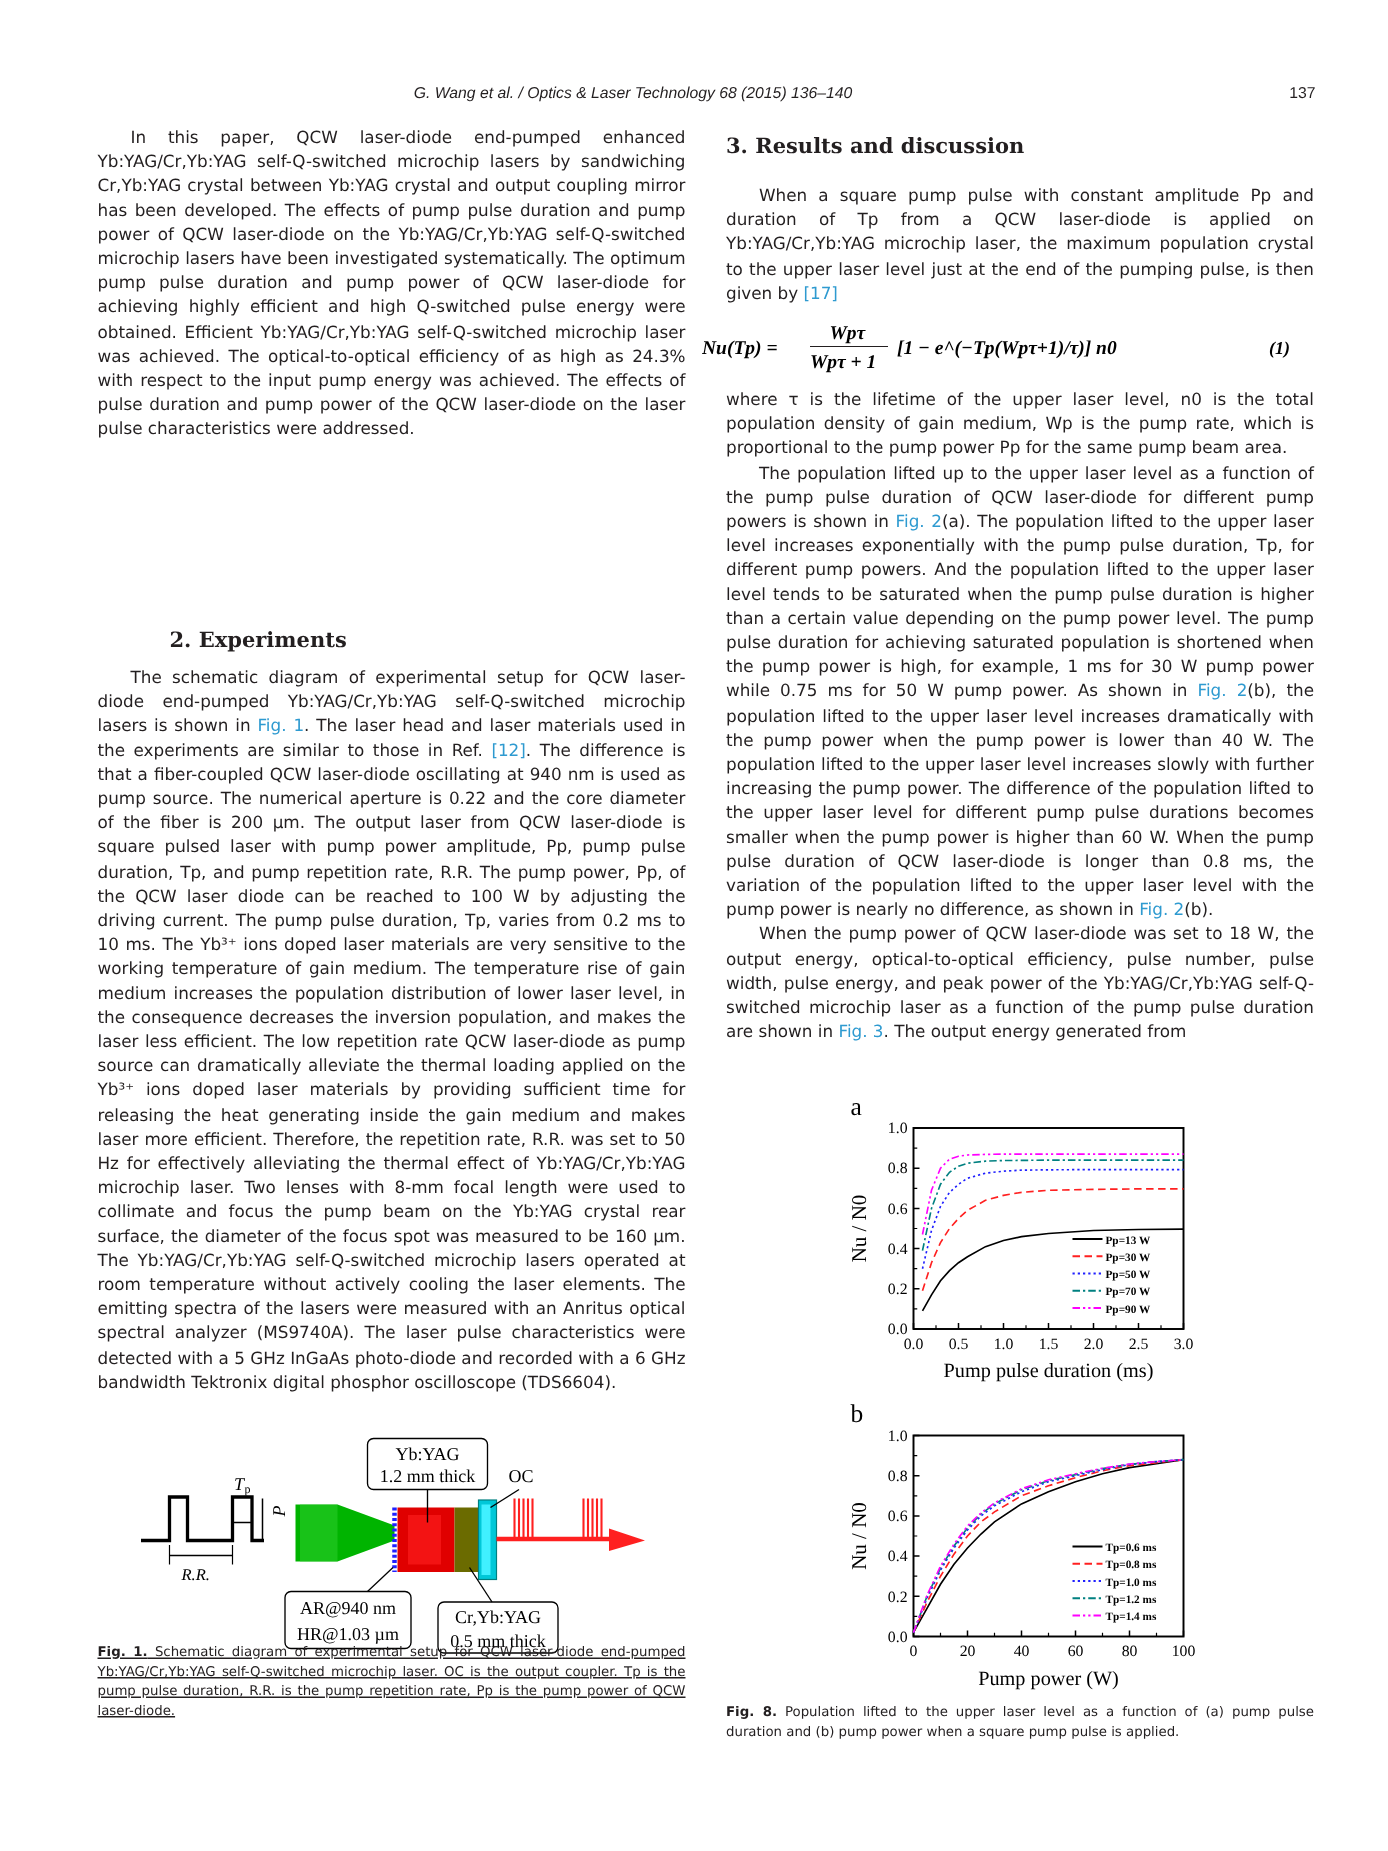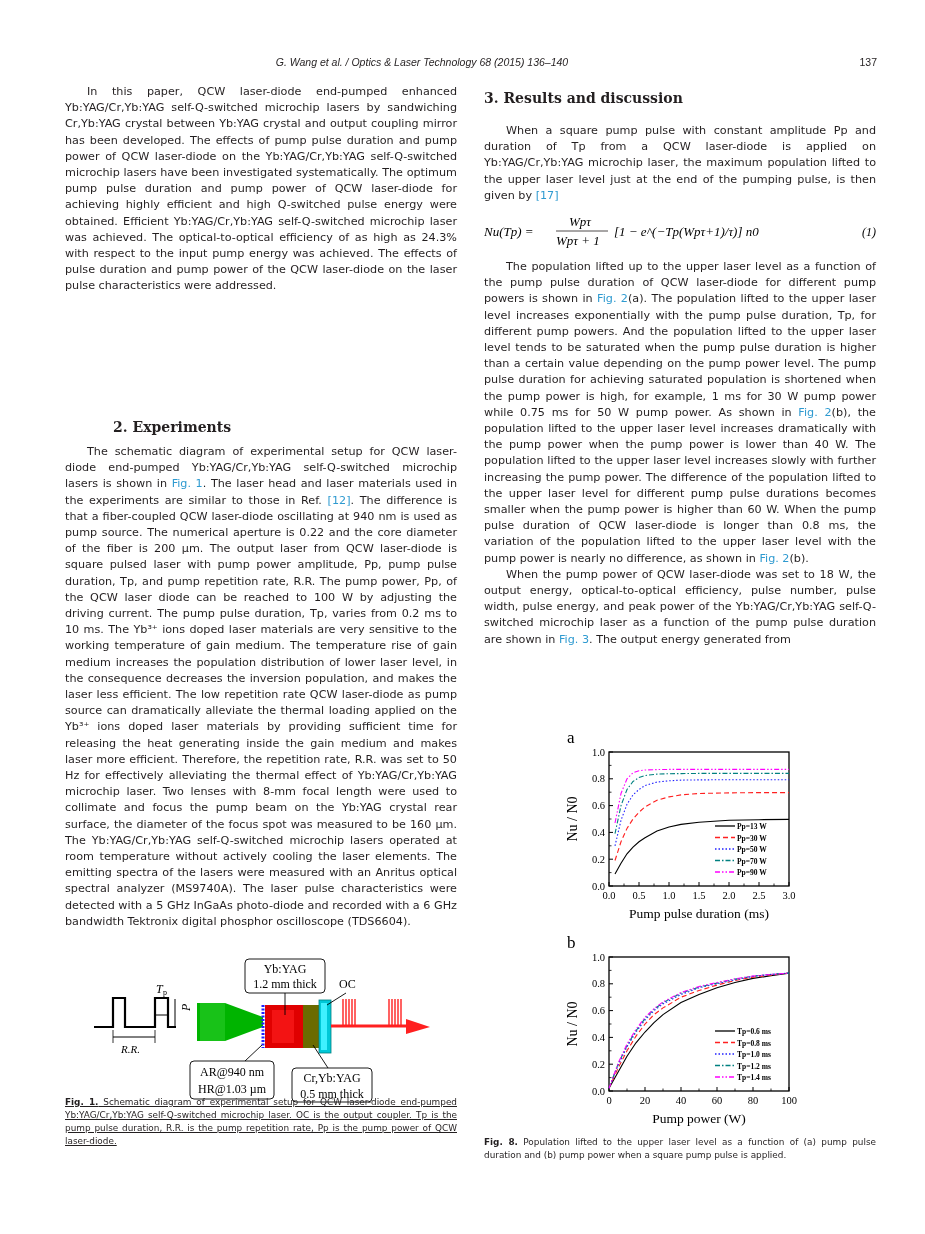--- a/index.html
+++ b/index.html
@@ -7,21 +7,21 @@
   .hdr{position:absolute;top:56px;left:0;width:925px;font-size:10.5px;font-style:italic;font-family:"Liberation Sans",sans-serif;}
   .hdr .title{position:absolute;left:0;width:844px;text-align:center;}
   .hdr .pno{position:absolute;right:48px;font-style:normal;}
   .col{position:absolute;font-family:"DejaVu Sans","Liberation Sans",sans-serif;font-size:11.2px;line-height:16.2px;text-align:justify;}
   .left{left:65px;width:392px;}
   .right{left:484px;width:392px;}
   p{margin:0;}
   .ind{text-indent:22px;}
   .sec{font-family:"DejaVu Serif",serif;font-weight:bold;font-size:14px;}
   .link{color:#2e9ad0;}
-  .eq{position:absolute;left:484px;top:215px;width:392px;height:36px;font-family:"DejaVu Serif",serif;font-style:italic;font-size:13px;}
+  .eq{position:absolute;left:468px;top:215px;width:392px;height:36px;font-family:"DejaVu Serif",serif;font-style:italic;font-size:13px;font-weight:bold;}
   .cap{position:absolute;font-family:"DejaVu Sans",sans-serif;font-size:8.9px;line-height:13px;text-align:justify;}
   .cap b{font-weight:bold;}
   svg text{font-family:"Liberation Serif",serif;}
 </style>
 </head>
 <body>
 
 <div class="hdr">
   <span class="title">G. Wang et al. / Optics &amp; Laser Technology 68 (2015) 136–140</span>
   <span class="pno">137</span>
@@ -96,35 +96,36 @@
   <line x1="248" y1="113" x2="233" y2="90" stroke="#000" stroke-width="0.9"></line>
 </svg>
 
 <div class="cap" style="left:65px;top:1096px;width:392px;text-decoration:underline;">
   <b>Fig. 1.</b><span> Schematic diagram of experimental setup for QCW laser-diode end-pumped Yb:YAG/Cr,Yb:YAG self-Q-switched microchip laser. OC is the output coupler. Tp is the pump pulse duration, R.R. is the pump repetition rate, Pp is the pump power of QCW laser-diode.</span>
 </div>
 
 <div class="col right sec" style="top:90px;">3.  Results and discussion</div>
 
 <div class="col right" style="top:123px;">
-  <p class="ind"><span>When a square pump pulse with constant amplitude Pp and duration of Tp from a QCW laser-diode is applied on Yb:YAG/Cr,Yb:YAG microchip laser, the maximum population lifted to the upper laser level just at the end of the pumping pulse, is then given by </span><span class="link">[17]</span></p>
+  <p class="ind"><span>When a square pump pulse with constant amplitude Pp and duration of Tp from a QCW laser-diode is applied on Yb:YAG/Cr,Yb:YAG microchip laser, the maximum population crystal to the upper laser level just at the end of the pumping pulse, is then given by </span><span class="link">[17]</span></p>
 </div>
 
 <div class="eq">
   <svg width="392" height="40" style="position:absolute;left:0;top:-4px;">
     <text x="0" y="25" font-size="13" font-style="italic" font-family="Liberation Serif, serif">Nu(Tp) =</text>
     <text x="85" y="15" font-size="13" font-style="italic" font-family="Liberation Serif, serif">Wpτ</text>
     <line x1="72" y1="20" x2="124" y2="20" stroke="#231f20" stroke-width="0.8"></line>
     <text x="72" y="34" font-size="13" font-style="italic" font-family="Liberation Serif, serif">Wpτ + 1</text>
     <text x="130" y="25" font-size="13" font-style="italic" font-family="Liberation Serif, serif">[1 − e^(−Tp(Wpτ+1)/τ)] n0</text>
     <text x="392" y="25" font-size="12" text-anchor="end" font-family="Liberation Serif, serif">(1)</text>
   </svg>
 </div>
 
 <div class="col right" style="top:259px;">
+  <p>where τ is the lifetime of the upper laser level, n0 is the total population density of gain medium, Wp is the pump rate, which is proportional to the pump power Pp for the same pump beam area.</p>
   <p class="ind"><span>The population lifted up to the upper laser level as a function of the pump pulse duration of QCW laser-diode for different pump powers is shown in </span><span class="link">Fig. 2</span><span>(a). The population lifted to the upper laser level increases exponentially with the pump pulse duration, Tp, for different pump powers. And the population lifted to the upper laser level tends to be saturated when the pump pulse duration is higher than a certain value depending on the pump power level. The pump pulse duration for achieving saturated population is shortened when the pump power is high, for example, 1 ms for 30 W pump power while 0.75 ms for 50 W pump power. As shown in </span><span class="link">Fig. 2</span><span>(b), the population lifted to the upper laser level increases dramatically with the pump power when the pump power is lower than 40 W. The population lifted to the upper laser level increases slowly with further increasing the pump power. The difference of the population lifted to the upper laser level for different pump pulse durations becomes smaller when the pump power is higher than 60 W. When the pump pulse duration of QCW laser-diode is longer than 0.8 ms, the variation of the population lifted to the upper laser level with the pump power is nearly no difference, as shown in </span><span class="link">Fig. 2</span><span>(b).</span></p>
   <p class="ind"><span>When the pump power of QCW laser-diode was set to 18 W, the output energy, optical-to-optical efficiency, pulse number, pulse width, pulse energy, and peak power of the Yb:YAG/Cr,Yb:YAG self-Q-switched microchip laser as a function of the pump pulse duration are shown in </span><span class="link">Fig. 3</span><span>. The output energy generated from</span></p>
 </div>
 
 <svg id="chartA" style="position:absolute;left:555px;top:725px;" width="250" height="200">
     <text x="12" y="18" font-size="17" font-family="Liberation Sans, sans-serif">a</text>
     <rect x="54" y="27" width="180" height="134" fill="none" stroke="#000" stroke-width="1.3"></rect>
     <line x1="54" y1="161" x2="58" y2="161" stroke="#000" stroke-width="1"></line>
     <line x1="54" y1="147.6" x2="56.5" y2="147.6" stroke="#000" stroke-width="0.8"></line>
     <text x="50" y="164.5" font-size="10.5" text-anchor="end">0.0</text>

